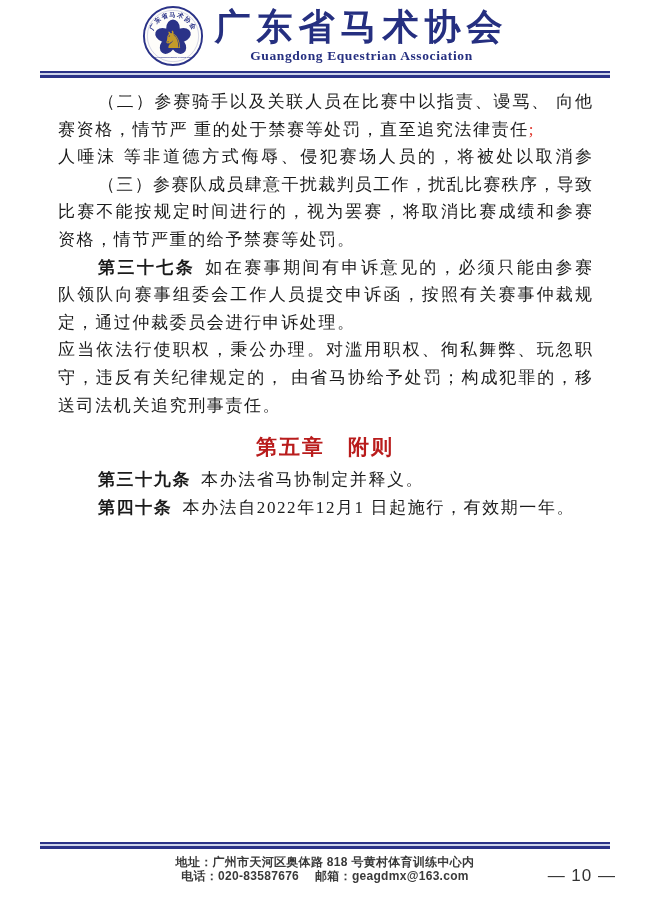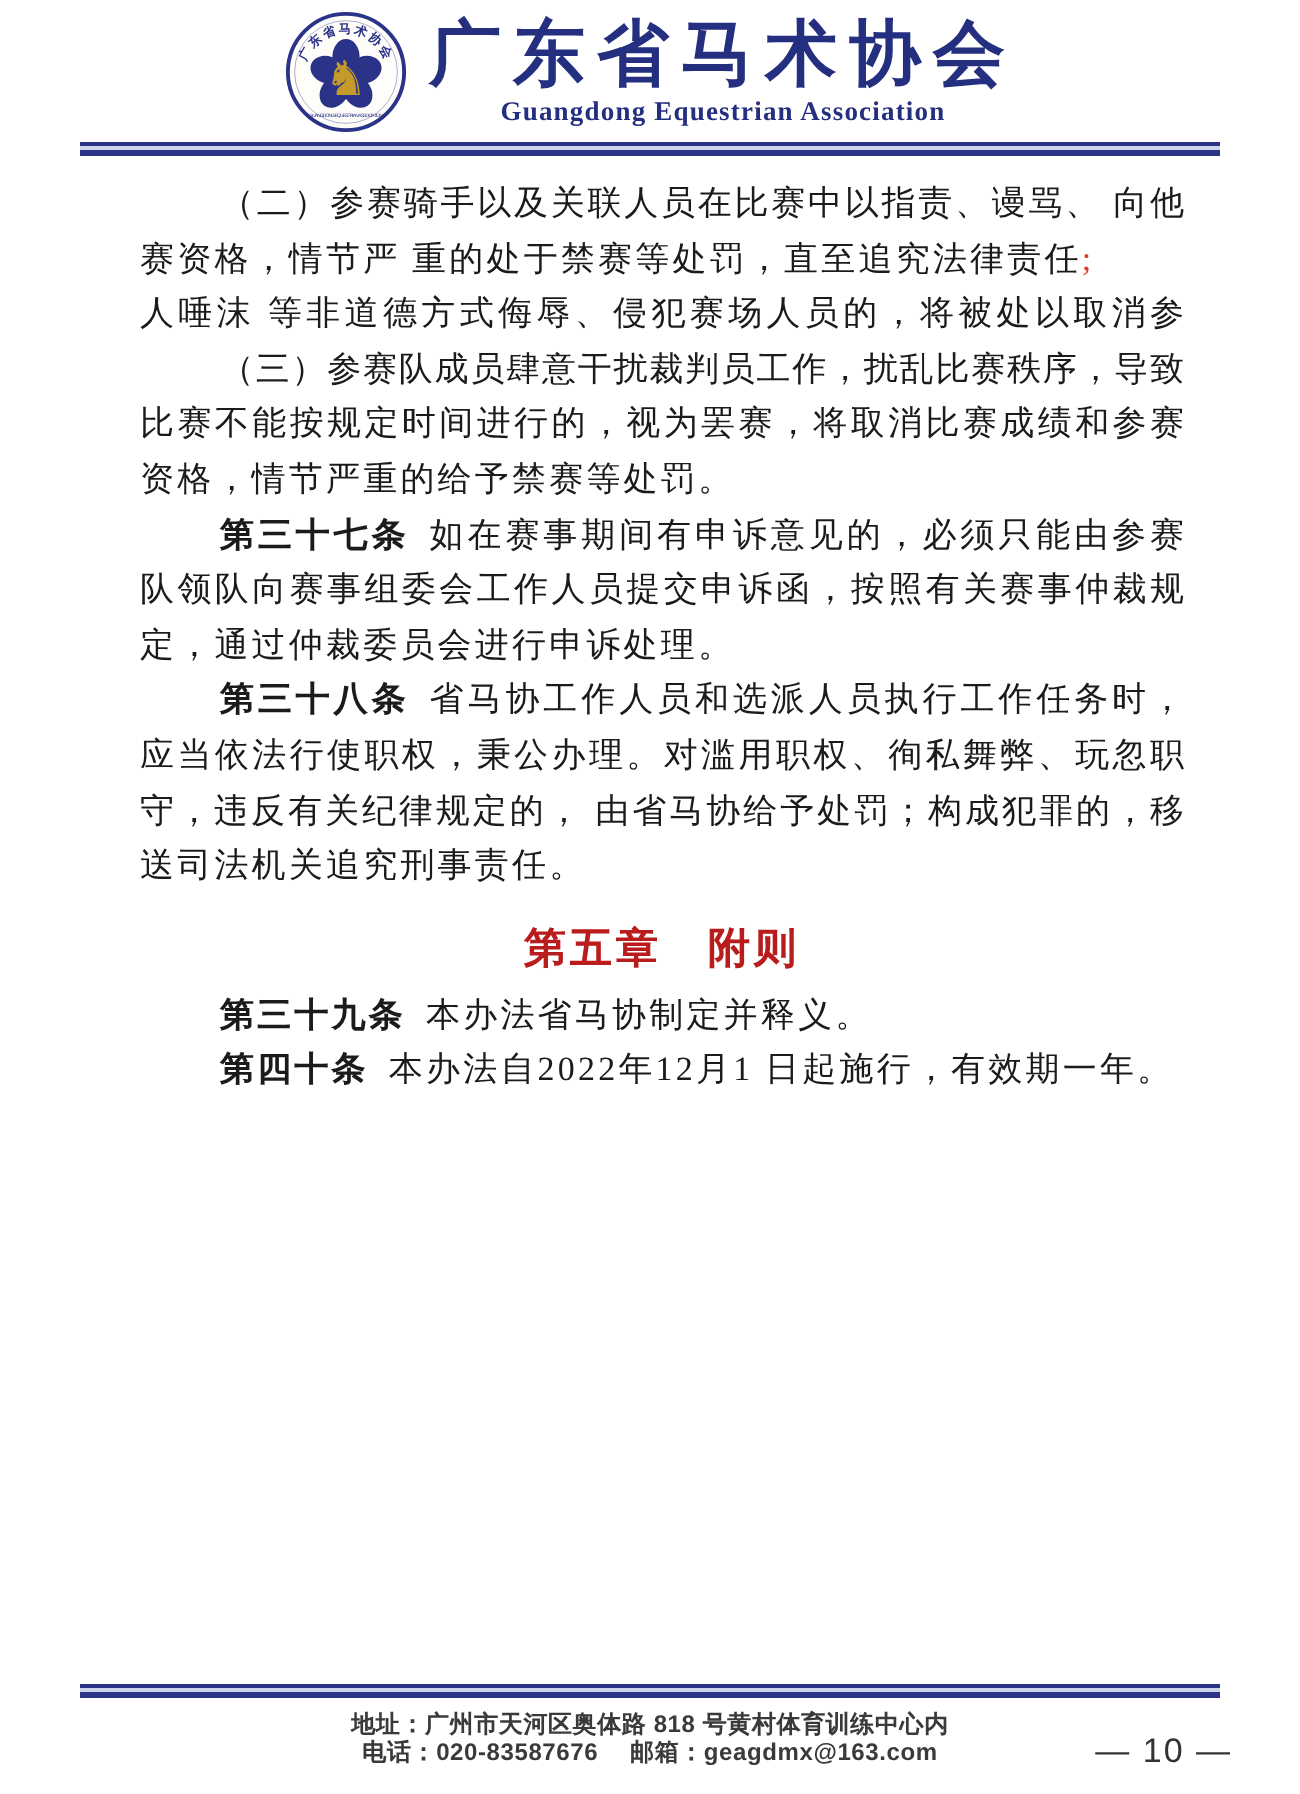--- a/index.html
+++ b/index.html
@@ -33,21 +33,21 @@
     position: absolute; left: 40px; right: 40px;
     height: 2px; background: #cdd3ea;
     border-top: 2px solid #2b3388;
     border-bottom: 3px solid #2b3388;
   }
   .rule-top { top: 71px; }
   .rule-bottom { top: 842px; }
 
   
   .doc-body {
-    position: absolute; top: 88px; left: 70px; right: 58px;
+    position: absolute; top: 88px; left: 58px; right: 58px;
     font-size: 17px; color: #1b1b1b;
   }
   .line {
     line-height: 27.6px; height: 27.6px;
     text-align: justify; text-align-last: justify;
     overflow: hidden;
   }
   .line.last { text-align: left; text-align-last: auto; letter-spacing: 1.6px; }
   .line.first { text-indent: 40px; }
   .b { font-weight: 700; margin-right: 10px; }
@@ -116,21 +116,20 @@
     <div class="line"><span>人唾沫 等非道德方式侮辱、侵犯赛场人员的，将被处以取消参</span></div>
 
     <div class="line first"><span>（三）参赛队成员肆意干扰裁判员工作，扰乱比赛秩序，导致</span></div>
     <div class="line"><span>比赛不能按规定时间进行的，视为罢赛，将取消比赛成绩和参赛</span></div>
     <div class="line last"><span>资格，情节严重的给予禁赛等处罚。</span></div>
 
     <div class="line first"><span class="b">第三十七条</span><span>如在赛事期间有申诉意见的，必须只能由参赛</span></div>
     <div class="line"><span>队领队向赛事组委会工作人员提交申诉函，按照有关赛事仲裁规</span></div>
     <div class="line last"><span>定，通过仲裁委员会进行申诉处理。</span></div>
 
-    <div class="line first"><span class="b">第三十八条</span><span>省马协工作人员和选派人员执行工作任务时，</span></div>
     <div class="line"><span>应当依法行使职权，秉公办理。对滥用职权、徇私舞弊、玩忽职</span></div>
     <div class="line"><span>守，违反有关纪律规定的， 由省马协给予处罚；构成犯罪的，移</span></div>
     <div class="line last"><span>送司法机关追究刑事责任。</span></div>
 
     <div class="chapter">第五章　附则</div>
 
     <div class="line last first"><span class="b">第三十九条</span><span>本办法省马协制定并释义。</span></div>
 
     <div class="line last first"><span class="b">第四十条</span><span>本办法自2022年12月1 日起施行，有效期一年。</span></div>
 

